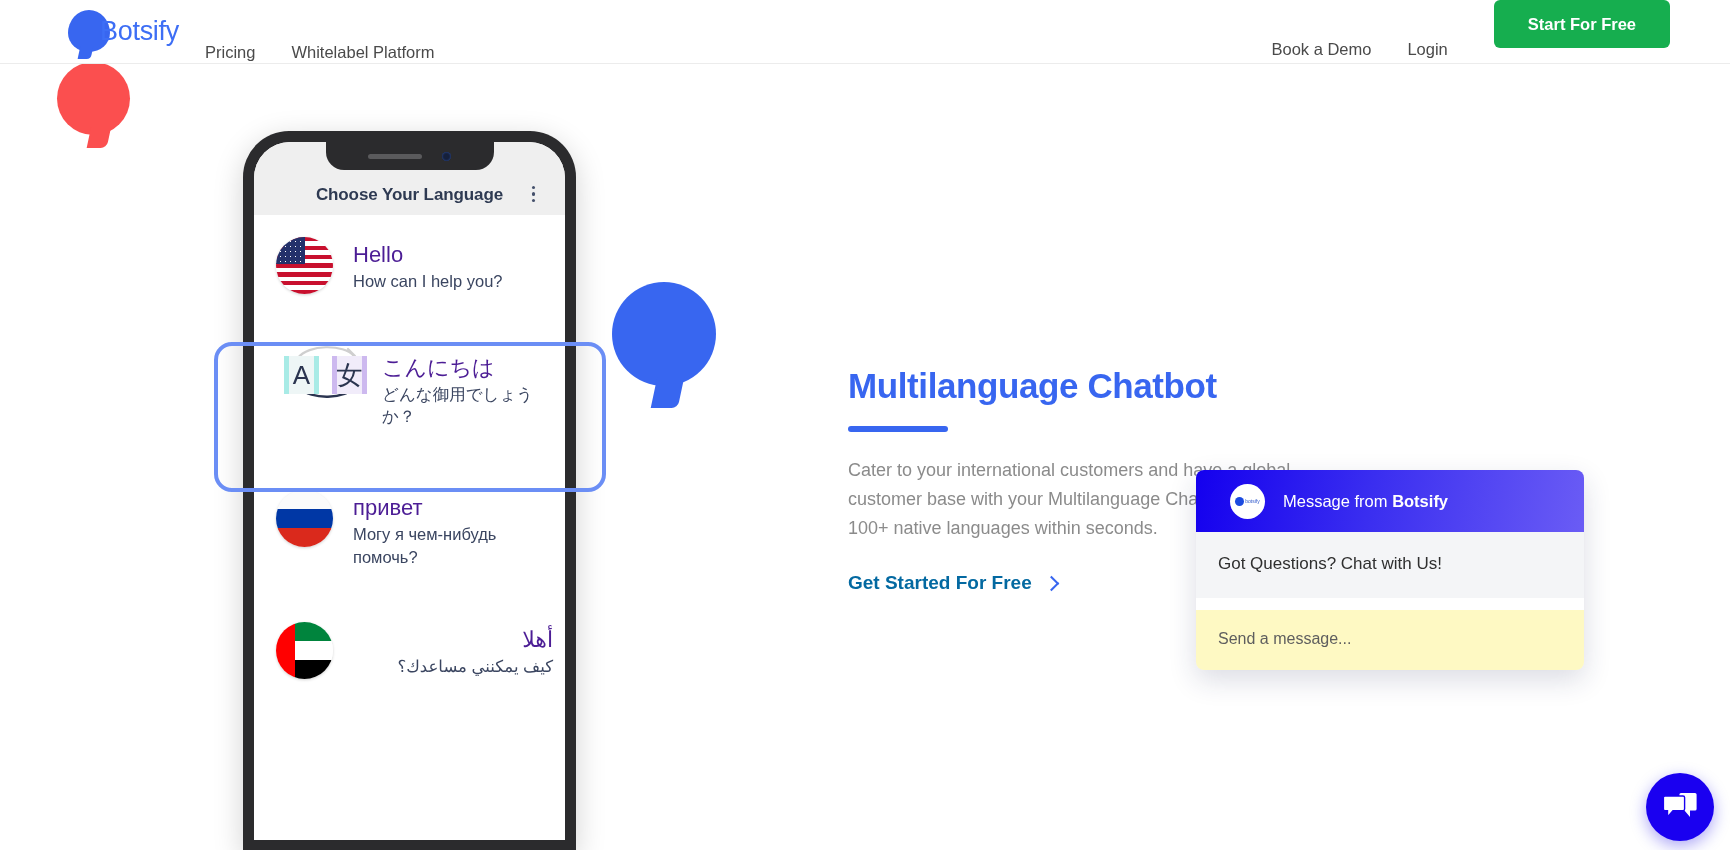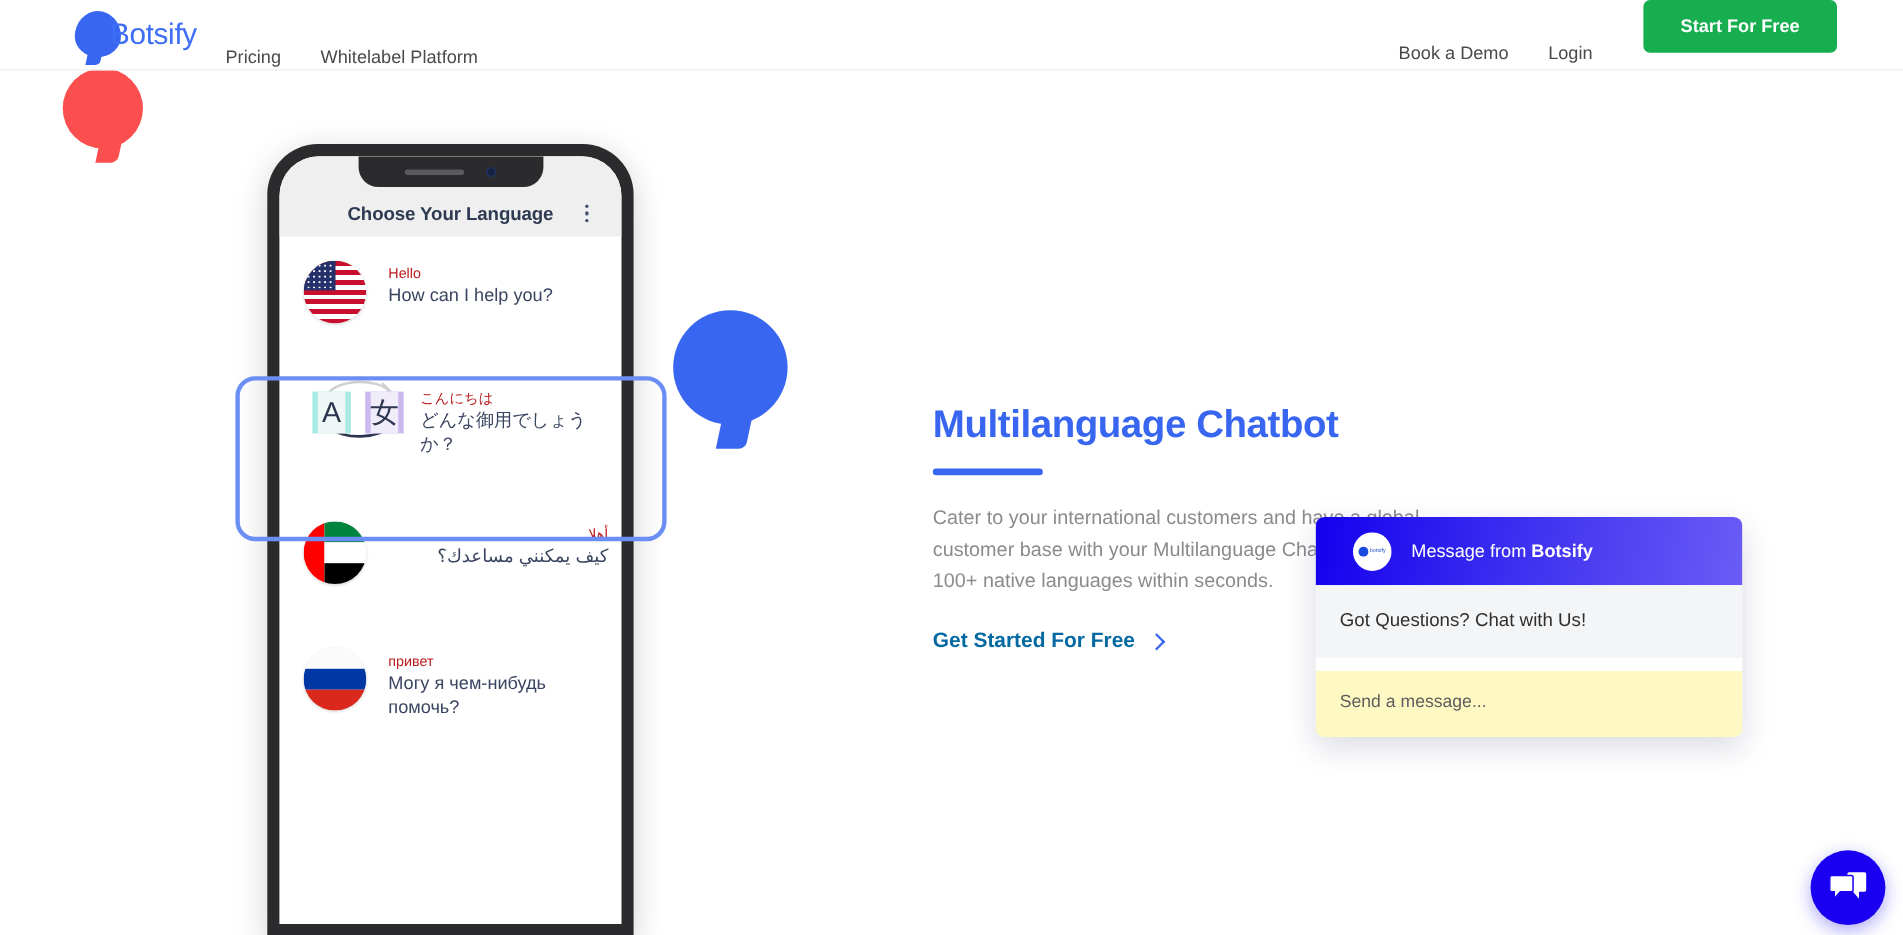--- a/index.html
+++ b/index.html
@@ -102,21 +102,21 @@
   .phone-title { font-size:17px; color:#2e3a52; font-weight:bold; letter-spacing:-0.1px; }
   .kebab { position:absolute; right:30px; bottom:13px; display:flex; flex-direction:column; gap:3px; cursor:pointer;}
   .kebab span { width:3.5px; height:3.5px; background:#44506b; border-radius:50%; }
 
   .lang-row {
     display:flex; align-items:flex-start; gap:20px;
     padding:22px 0 22px 22px;
   }
   .flag { width:57px; height:57px; border-radius:50%; overflow:hidden; flex:0 0 57px; position:relative; box-shadow:0 1px 3px rgba(0,0,0,.18); }
   .lang-text { padding-top:3px; }
-  .lang-greet { font-size:13px; color:#b91c1c; line-height:1.35; }
+  .lang-greet { font-size:22px; color:#4c1d95; line-height:1.35; }
   .lang-sub { font-size:16.5px; color:#3a4560; line-height:1.38; }
   .rtl { direction:rtl; text-align:right; }
 
   
   .flag-us { background:#ffffff; }
   .flag-us .stripes { position:absolute; inset:0;
     background: repeating-linear-gradient(to bottom, #c8102e 0 4.4px, #ffffff 4.4px 8.8px); }
   .flag-us .canton { position:absolute; left:0; top:0; width:50%; height:47%; background:#24316b; }
   .flag-us .canton::after{ content:""; position:absolute; inset:2px;
     background-image: radial-gradient(circle, #fff 0.7px, transparent 0.8px);
@@ -262,42 +262,42 @@
           <div class="tr-box tr-j">
             <span class="tr-glyph">女</span>
           </div>
         </div>
         <div class="lang-text" style="padding-top:11px;">
           <div class="lang-greet">こんにちは</div>
           <div class="lang-sub">どんな御用でしょうか？</div>
         </div>
       </div>
 
+      <div class="lang-row" style="padding-top:36px;">
+        <div class="flag flag-ru">
+          <div class="w"></div>
+            <div class="b"></div>
+            <div class="r"></div>
+        </div>
+        <div class="lang-text" style="max-width:165px;">
+          <div class="lang-greet">привет</div>
+          <div class="lang-sub">Могу я чем-нибудь помочь?</div>
+        </div>
+      </div>
+
       <div class="lang-row" style="padding-top:32px;">
         <div class="flag flag-ae">
           <div class="red"></div>
             <div class="g"></div>
             <div class="w"></div>
             <div class="b"></div>
         </div>
         <div class="lang-text rtl" style="min-width:200px;">
           <div class="lang-greet">أهلا</div>
           <div class="lang-sub">كيف يمكنني مساعدك؟</div>
-        </div>
-      </div>
-
-      <div class="lang-row" style="padding-top:36px;">
-        <div class="flag flag-ru">
-          <div class="w"></div>
-            <div class="b"></div>
-            <div class="r"></div>
-        </div>
-        <div class="lang-text" style="max-width:165px;">
-          <div class="lang-greet">привет</div>
-          <div class="lang-sub">Могу я чем-нибудь помочь?</div>
         </div>
       </div>
     </div>
   </div>
 
   <div class="highlight-box"></div>
 
   <div class="right-col">
     <div class="headline">Multilanguage Chatbot</div>
     <div class="hr-accent"></div>

